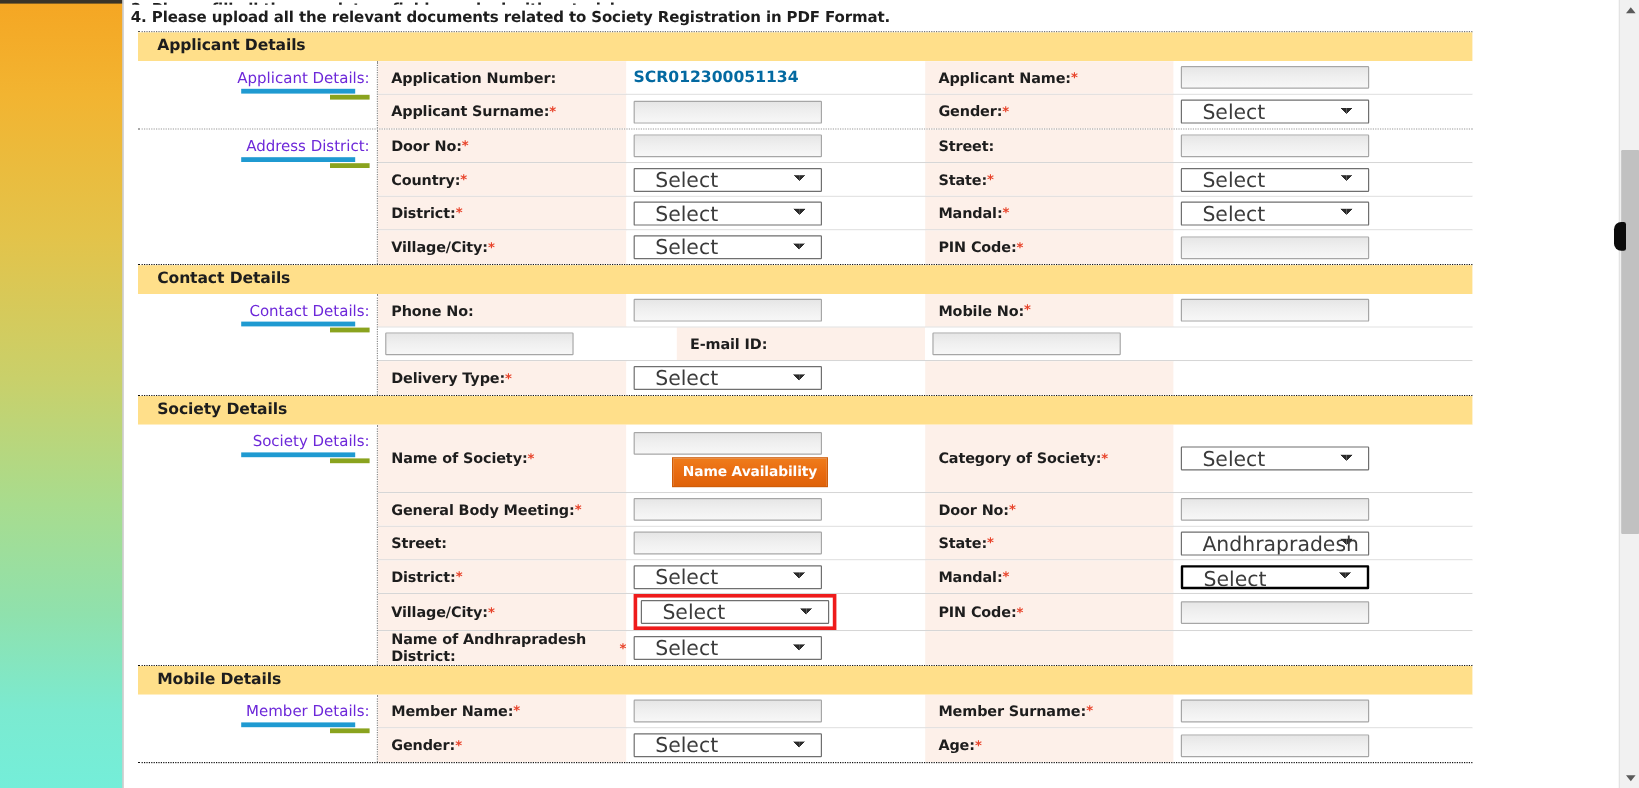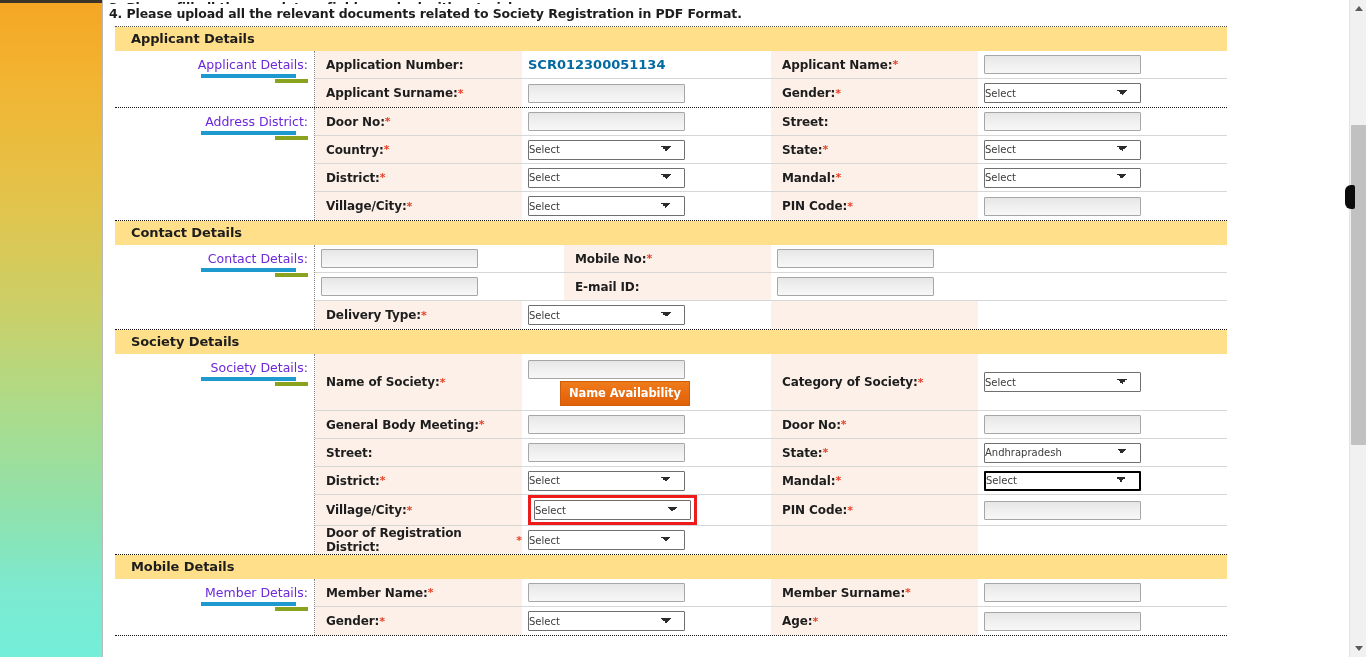--- a/index.html
+++ b/index.html
@@ -138,23 +138,23 @@
     color: #111;
     padding: 0 3px;
     border-radius: 1px;
   }
   select.sel {
     width: 157px;
     height: 20px;
     border: 1px solid #6f6f6f;
     background: #ffffff;
     font-family: "DejaVu Sans", "Liberation Sans", sans-serif;
-    font-size: 10px;
+    font-size: 17px;
     color: #3b3b3b;
-    padding-left: 0;
+    padding-left: 17px;
     border-radius: 1px;
     -webkit-appearance: none;
     appearance: none;
     background-image:
       linear-gradient(45deg, transparent 50%, #2b2b2b 50%),
       linear-gradient(135deg, #2b2b2b 50%, transparent 50%);
     background-position:
       calc(100% - 18px) calc(50% - 1px),
       calc(100% - 13px) calc(50% - 1px);
     background-size: 5px 5px, 5px 5px;
@@ -365,20 +365,23 @@
           <div class="section-body">
             <div class="side-label">
               <span class="side-label-text">Contact Details:</span>
               <div class="side-bars">
                 <span class="bar-blue"></span>
                 <span class="bar-green"></span>
               </div>
             </div>
             <div class="rows">
               <div class="row">
+                <div class="cell-label">
+                  <span>Phone No:</span>
+                </div>
                 <div class="cell-field">
                   <input type="text" class="txt" style="">
                 </div>
                 <div class="cell-label right">
                   <span>Mobile No:</span>
                   <span class="req">*</span>
                 </div>
                 <div class="cell-field right">
                   <input type="text" class="txt" style="">
                 </div>
@@ -495,21 +498,21 @@
                 <div class="cell-label right">
                   <span>PIN Code:</span>
                   <span class="req">*</span>
                 </div>
                 <div class="cell-field right">
                   <input type="text" class="txt" style="">
                 </div>
               </div>
               <div class="row">
                 <div class="cell-label">
-                  <span>Door of Registration District:</span>
+                  <span>Name of Andhrapradesh District:</span>
                   <span class="req">*</span>
                 </div>
                 <div class="cell-field">
                   <select class="sel"><option>Select</option></select>
                 </div>
                 <div class="cell-label right"></div>
                 <div class="cell-field right">
                   <span></span>
                 </div>
               </div>

